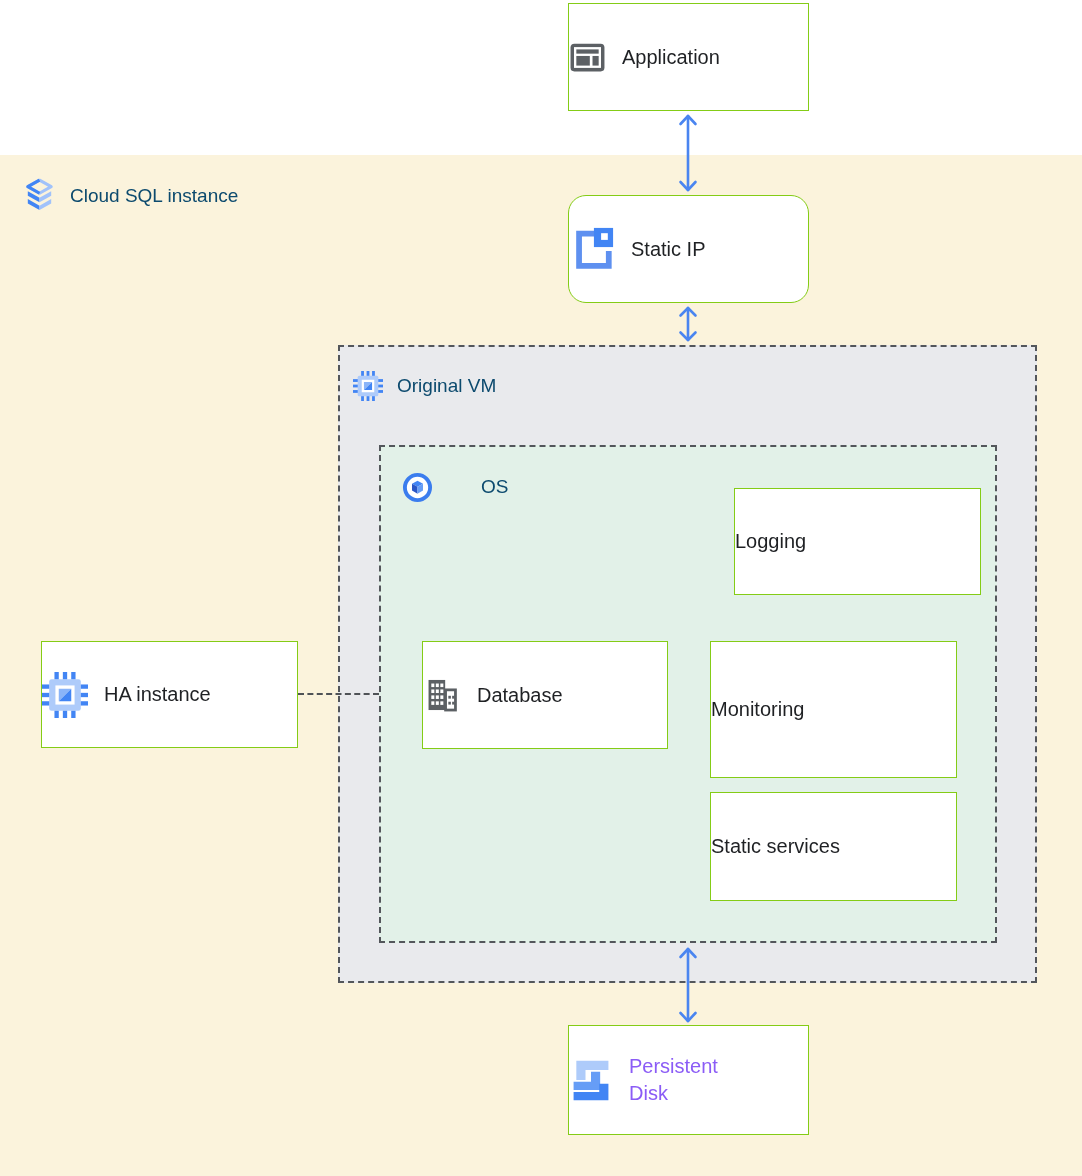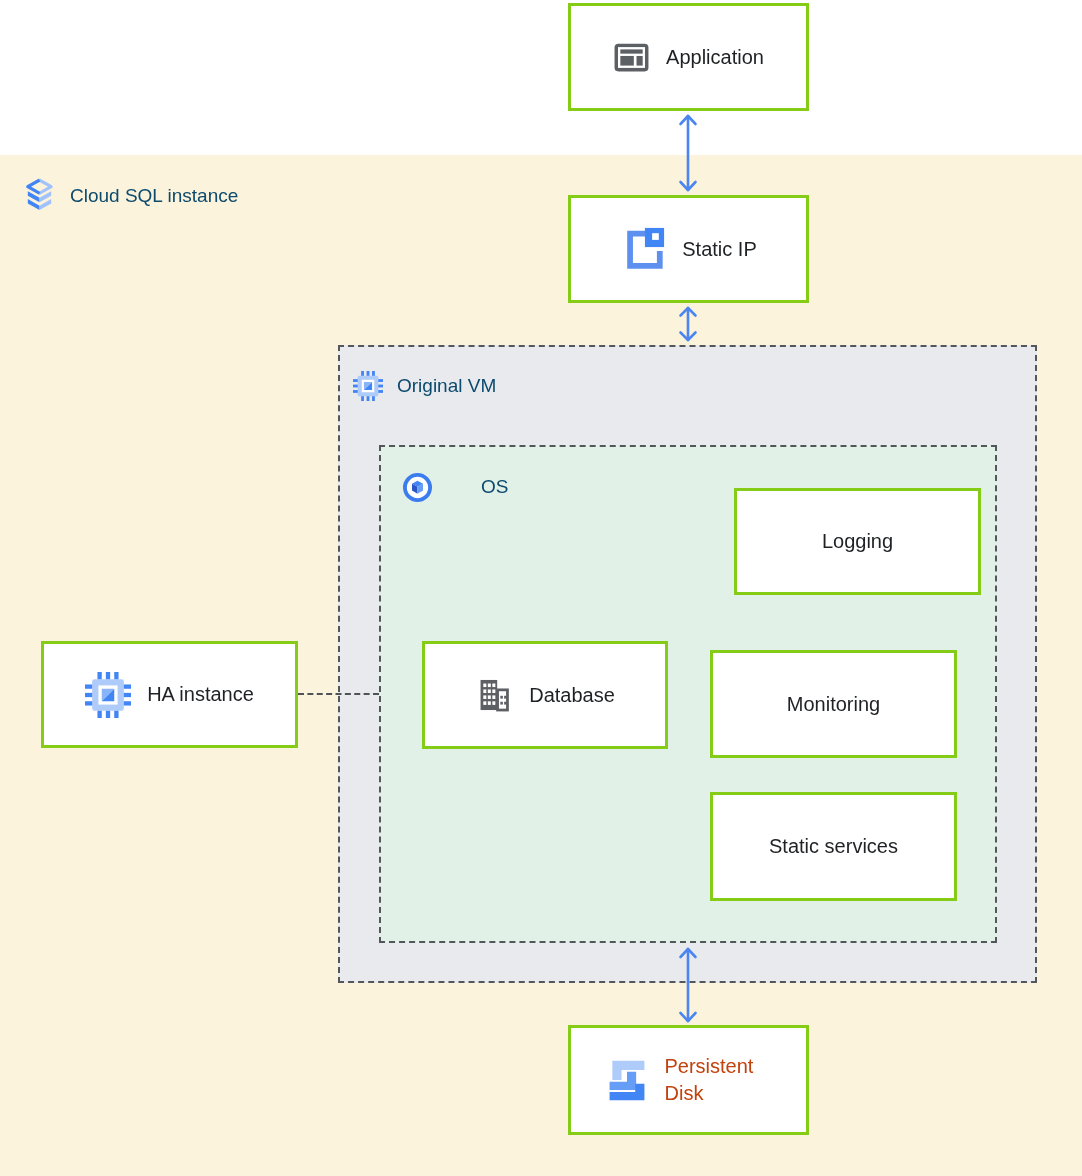--- a/index.html
+++ b/index.html
@@ -17,30 +17,30 @@
     border:2px dashed #53565B;
   }
   .zone-vm  { left:338px; top:345px; width:699px; height:638px; background:#E9EAED; }
   .zone-os  { left:379px; top:445px; width:618px; height:498px; background:#E2F1E8; }
   .zone-label {
     position:absolute; display:flex; align-items:center; gap:14px;
     font-size:19px; color:#0c4a6e; white-space:nowrap;
   }
   .node {
     position:absolute; box-sizing:border-box;
-    background:#ffffff; border:3px solid #84cc16;
-    display:flex; align-items:center; justify-content:center; gap:16px;
+    background:#ffffff; border:1px solid #84cc16;
+    display:flex; align-items:center; gap:16px;
   }
   .box-label { font-size:20px; color:#1F2124; white-space:nowrap; }
-  .box-label-wrap { font-size:20px; color:#c2410c; width:108px; line-height:27px; }
+  .box-label-wrap { font-size:20px; color:#8b5cf6; width:108px; line-height:27px; }
   .node-application   { left:568px; top:3px;    width:241px; height:108px; }
-  .node-static-ip     { left:568px; top:195px;  width:241px; height:108px; }
+  .node-static-ip     { left:568px; top:195px;  width:241px; height:108px;border-radius:18px; }
   .node-logging       { left:710px; top:488px;  width:247px; height:107px;margin-left:24px; }
   .node-database      { left:422px; top:641px;  width:246px; height:108px; }
-  .node-monitoring    { left:710px; top:641px;  width:247px; height:108px;margin-top:9px; }
+  .node-monitoring    { left:710px; top:641px;  width:247px; height:137px; }
   .node-other         { left:710px; top:792px;  width:247px; height:109px; }
   .node-ha            { left:41px;  top:641px;  width:257px; height:107px; }
   .node-disk          { left:568px; top:1025px; width:241px; height:110px; }
   .arrow { position:absolute; }
   .arrow-1 { left:677px; top:113px; }
   .arrow-2 { left:677px; top:305px; }
   .arrow-3 { left:677px; top:946px; }
   .ha-connector {
     position:absolute; left:298px; top:693px; width:81px; height:0;
     border-top:2.5px dashed #4F5256;

